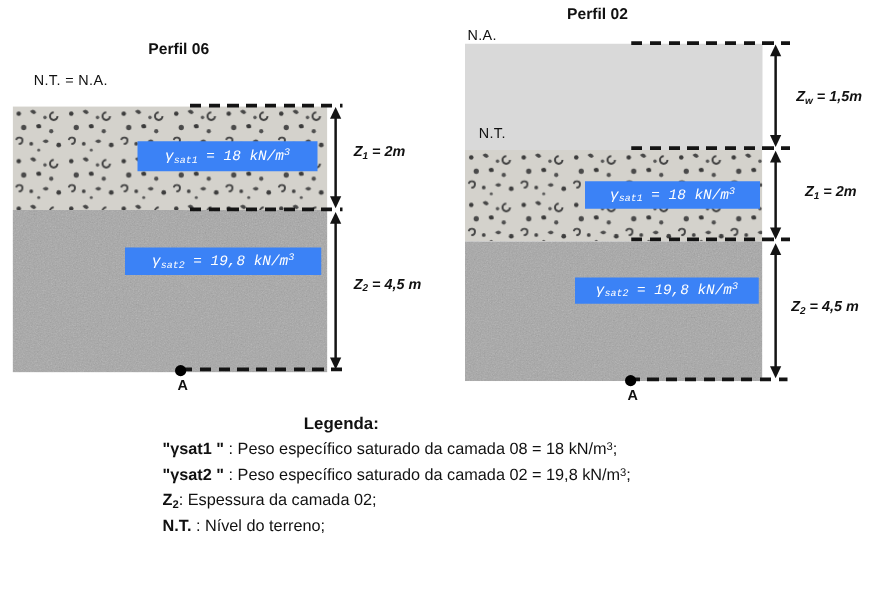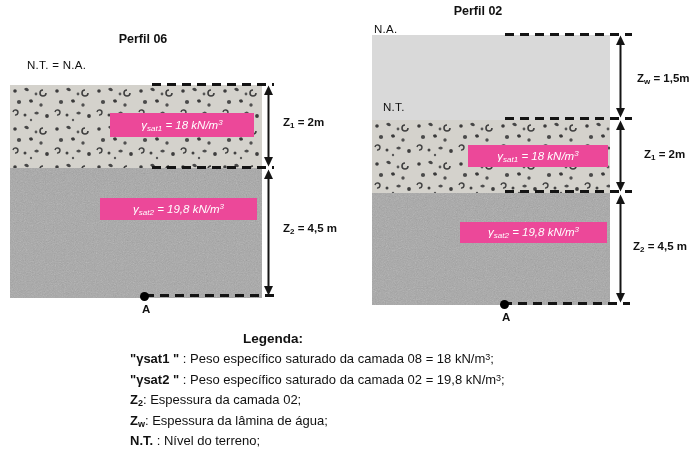--- a/index.html
+++ b/index.html
@@ -4,28 +4,28 @@
 <style>
   html,body{margin:0;padding:0;background:#fff;}
   .canvas{position:relative;width:700px;height:474px;background:#fff;overflow:hidden;
           font-family:"Liberation Sans",sans-serif;color:#111;}
   .abs{position:absolute;}
   .ptitle{position:absolute;font-weight:bold;font-size:12.5px;text-align:center;width:110px;}
   .slabel{position:absolute;font-size:11.5px;letter-spacing:.3px;}
   .block{position:absolute;overflow:hidden;}
   .tex{position:absolute;left:0;top:0;display:block;}
   .water{position:absolute;background:#d9d9d9;}
-  .gbox{position:absolute;background:#ec4899;color:#fff;font-size:11.5px;font-style:italic;
-        display:flex;align-items:center;justify-content:center;white-space:nowrap;}
+  .gbox{position:absolute;background:#3b82f6;color:#fff;font-size:11.5px;font-style:italic;
+        display:flex;align-items:center;justify-content:center;white-space:nowrap;font-family:Liberation Mono, monospace;}
   .gbox sub{font-size:8px;vertical-align:-2px;}
   .gbox sup{font-size:8px;vertical-align:4px;}
   .dash{position:absolute;height:3px;
         background:repeating-linear-gradient(90deg,#141414 0 9px,transparent 9px 15px);}
   .dim{position:absolute;}
-  .dlabel{position:absolute;font-weight:bold;font-size:11.5px;white-space:nowrap;}
+  .dlabel{position:absolute;font-weight:bold;font-size:11.5px;white-space:nowrap;font-style:italic;}
   .dlabel sub{font-size:8px;vertical-align:-2px;}
   .dot{position:absolute;width:9px;height:9px;border-radius:50%;background:#000;}
   .alabel{position:absolute;font-size:11.5px;font-weight:bold;}
   .legend-title{position:absolute;font-weight:bold;font-size:13.5px;}
   .legend{position:absolute;font-size:13px;line-height:15.5px;white-space:nowrap;}
   .lline .lead{font-weight:bold;}
   .lline:nth-child(6) .lead,.lline:nth-child(7) .lead{font-weight:normal;}
   .lline sub{font-size:9px;vertical-align:-2px;font-weight:bold;}
   .lline sup{font-size:9px;vertical-align:3px;}
 </style>
@@ -192,18 +192,17 @@
   </div>
 
   <div class="dot" style="left:500px;top:300px"></div>
   <div class="alabel" style="left:502px;top:311px">A</div>
 
   <div class="legend-title" style="left:243px;top:331px">Legenda:</div>
   <div class="legend" style="left:130px;top:350px">
     <div class="lline"><span class="lead"><span>"γsat1 "</span><sub></sub></span><span> : Peso específico saturado da camada 08 = 18 kN/m</span><sup>3</sup><span>;</span></div>
     <div class="lline"><span class="lead"><span>"γsat2 "</span><sub></sub></span><span> : Peso específico saturado da camada 02 = 19,8 kN/m</span><sup>3</sup><span>;</span></div>
     <div class="lline"><span class="lead"><span>Z</span><sub>2</sub></span><span>: Espessura da camada 02;</span><sup></sup><span></span></div>
-    <div class="lline"><span class="lead"><span>Z</span><sub>w</sub></span><span>: Espessura da lâmina de água;</span><sup></sup><span></span></div>
     <div class="lline"><span class="lead"><span>N.T.</span><sub></sub></span><span> : Nível do terreno;</span><sup></sup><span></span></div>
     <div class="lline"><sup></sup><span></span></div>
   </div>
 
 </div>
 
 </body></html>

